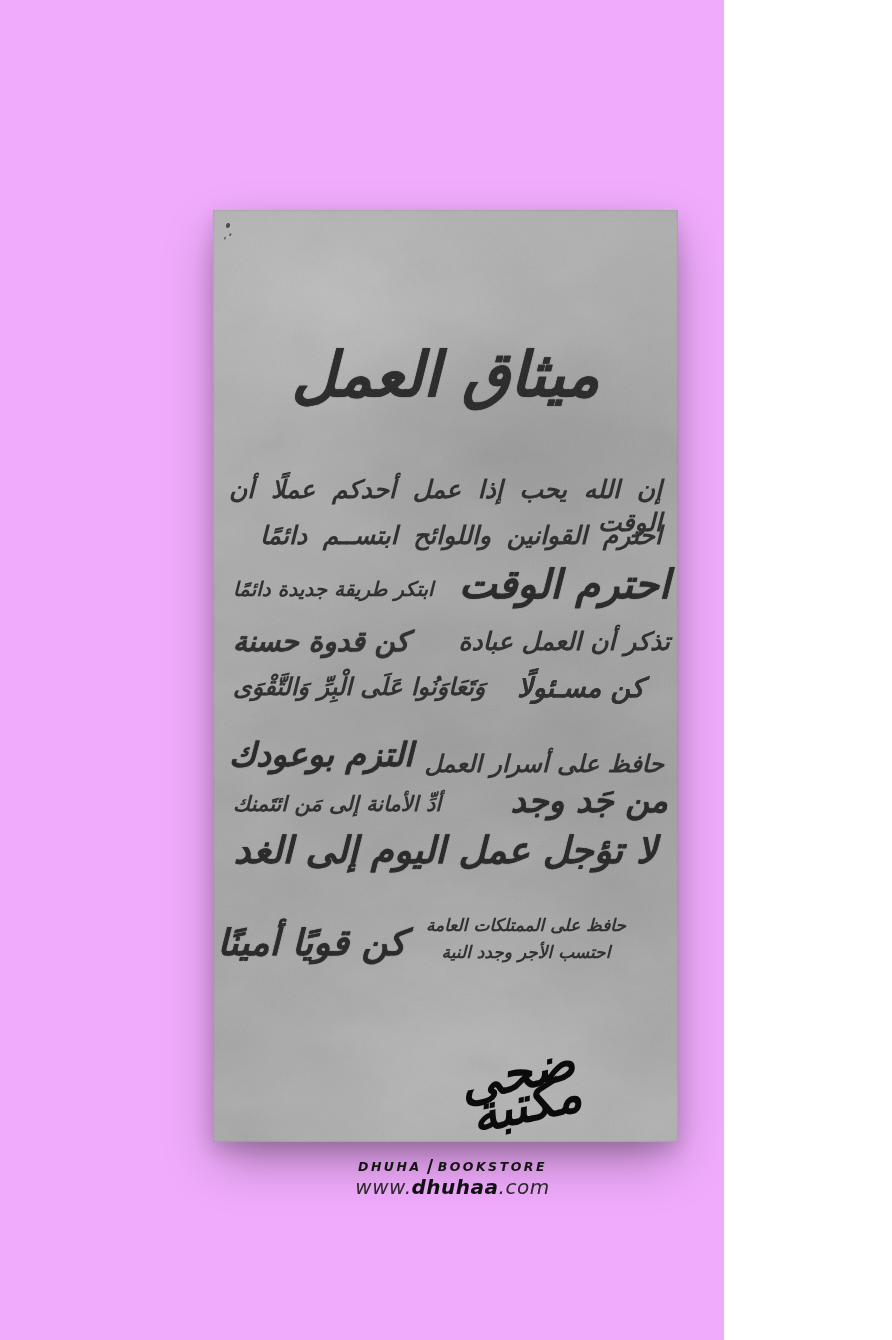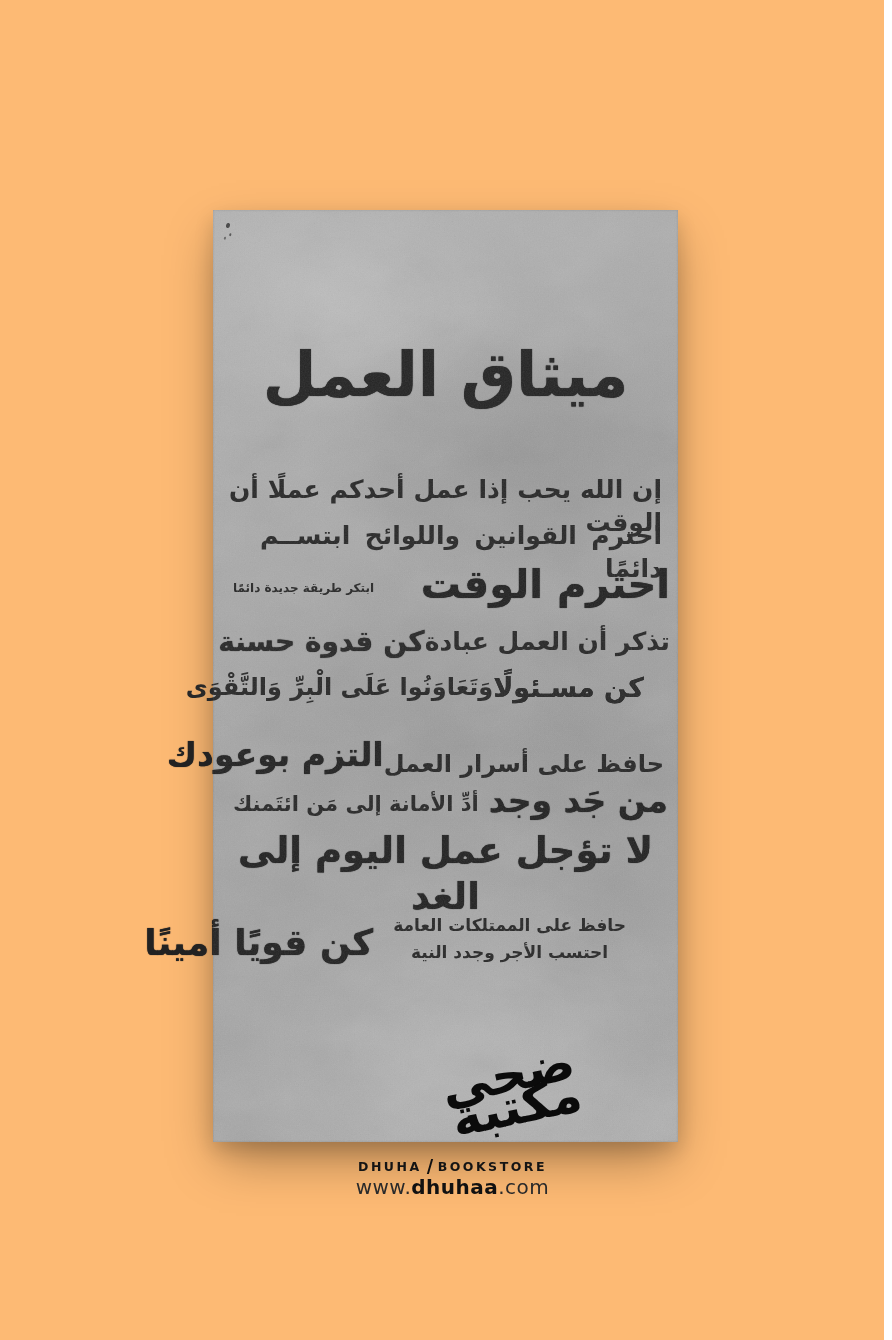--- a/index.html
+++ b/index.html
@@ -1,18 +1,18 @@
 <!DOCTYPE html>
 <html lang="ar"><head>
 <meta charset="utf-8">
 <style>
   html,body { margin:0; padding:0; background:#ffffff; }
   .stage {
-    position:relative; width:884px; height:1340px; background:#fdba74;
-    overflow:hidden; font-family:"DejaVu Sans", sans-serif;
+    position:relative; width:724px; height:1340px; background:#f0abfc;
+    overflow:hidden; font-family:"DejaVu Sans", sans-serif;font-style:italic;
   }
   
   .poster {
     position:absolute; left:213px; top:210px; width:465px; height:932px;
     background-color:#a9a9a9;
     background-image:
       radial-gradient(ellipse 320px 210px at 68% 26%, rgba(60,60,60,0.16), transparent 70%),
       radial-gradient(ellipse 260px 160px at 28% 10%, rgba(255,255,255,0.16), transparent 70%),
       radial-gradient(ellipse 300px 230px at 46% 54%, rgba(80,80,80,0.10), transparent 72%),
       radial-gradient(ellipse 330px 250px at 55% 90%, rgba(255,255,255,0.13), transparent 70%),
@@ -38,21 +38,21 @@
   .jline { position:absolute; width:100%; box-sizing:border-box; padding:0 16px;
            text-align:justify; text-align-last:justify; line-height:1.3; }
   .cline { position:absolute; width:100%; text-align:center; line-height:1.25; }
 
   .r-title { top:126px; font-size:62px; font-weight:bold; color:#242424;
              text-shadow:0 0 1px #242424; letter-spacing:-1px; }
   .r1 { top:264px; font-size:25px; font-weight:bold; }
   .r2 { top:310px; font-size:25px; font-weight:bold;padding-left:47px; }
   .r3 { top:348px; padding:0 8px 0 20px; }
   .t-big40 { font-size:40px; font-weight:bold; color:#222; text-shadow:0 0 1px #222; }
-  .t-sm16  { font-size:12px; font-weight:bold; padding-top:10px; }
+  .t-sm16  { font-size:20px; font-weight:bold; padding-top:10px; }
   .r4 { top:414px; padding:0 8px 0 20px; }
   .t-n25   { font-size:25px; font-weight:bold; }
   .t-h28   { font-size:28px; font-weight:bold; text-shadow:0 0 1px currentColor; }
   .r5 { top:460px; padding:0 34px 0 20px; }
   .t-h27   { font-size:27px; font-weight:bold; text-shadow:0 0 0.5px currentColor; }
   .t-q25   { font-size:24px; font-weight:bold; }
   .r6 { top:520px; padding:0 14px 0 16px; }
   .t-n24   { font-size:24px; font-weight:bold;margin-top:19px; }
   .t-b33   { font-size:33px; font-weight:bold; color:#222; text-shadow:0 0 1px #222; }
   .r7 { top:570px; padding:0 10px 0 20px; }

